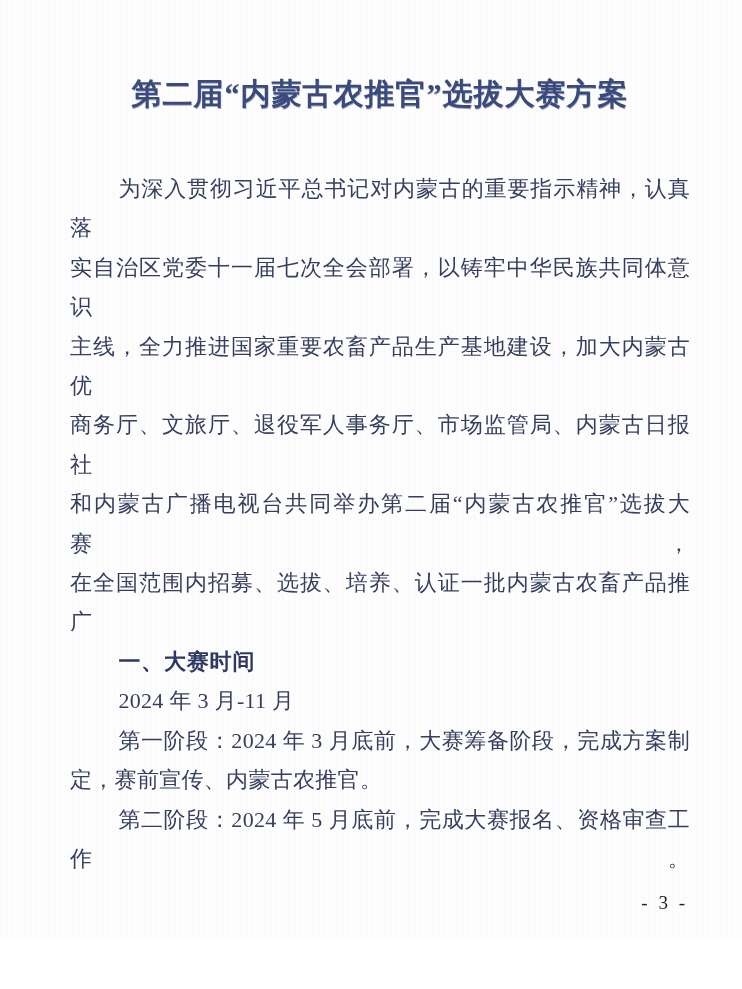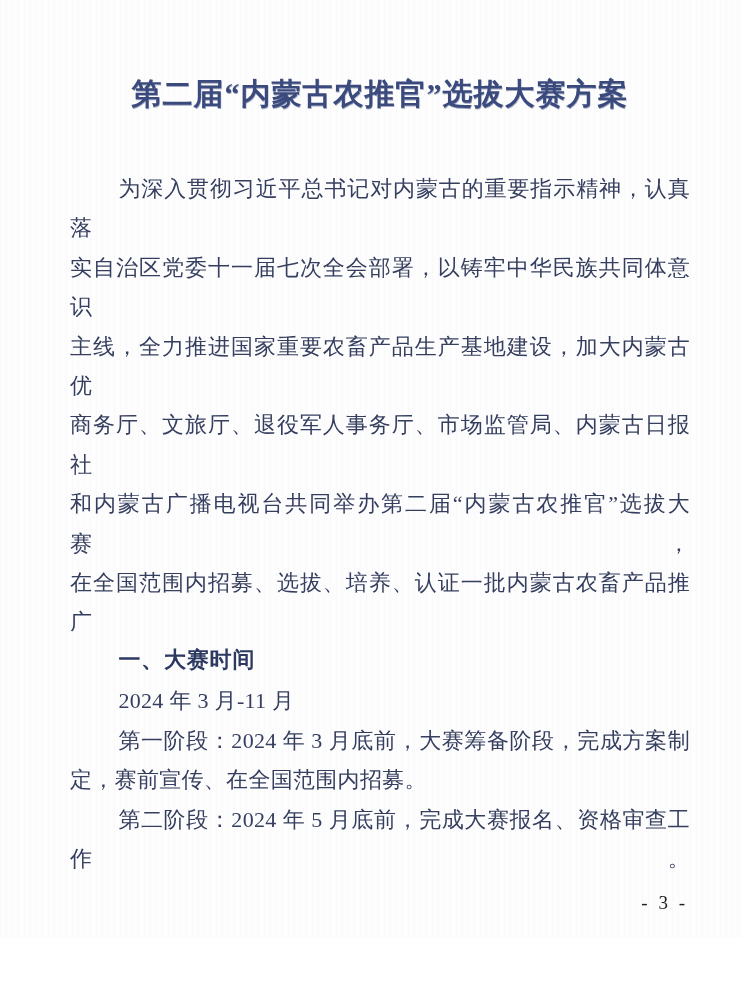--- a/index.html
+++ b/index.html
@@ -37,21 +37,21 @@
     text-align: justify;
     letter-spacing: 0.3px;
   }
   .fill {
     text-align-last: justify;
   }
   .indent {
     text-indent: 2.2em;
   }
   .heading {
-    font-family: Liberation Mono, monospace;
+    font-family: Liberation Sans, sans-serif;
     font-weight: 700;
     color: #2c3960;
     letter-spacing: 0.8px;
   }
   .page-number {
     position: absolute;
     right: 54px;
     bottom: 24px;
     font-size: 19px;
     letter-spacing: 3px;
@@ -73,21 +73,21 @@
     <div class="line fill">主线，全力推进国家重要农畜产品生产基地建设，加大内蒙古优</div>
     <div class="line fill">商务厅、文旅厅、退役军人事务厅、市场监管局、内蒙古日报社</div>
     <div class="line fill">和内蒙古广播电视台共同举办第二届“内蒙古农推官”选拔大赛，</div>
     <div class="line fill">在全国范围内招募、选拔、培养、认证一批内蒙古农畜产品推广</div>
 
     <div class="line heading indent">一、大赛时间</div>
 
     <div class="line indent">2024 年 3 月-11 月</div>
 
     <div class="line fill indent">第一阶段：2024 年 3 月底前，大赛筹备阶段，完成方案制</div>
-    <div class="line">定，赛前宣传、在全国范围内招募。</div>
+    <div class="line">定，赛前宣传、内蒙古农推官。</div>
 
     <div class="line fill indent">第二阶段：2024 年 5 月底前，完成大赛报名、资格审查工作。</div>
 
   </div>
 
   <div class="page-number">- 3 -</div>
 
 </div>
 
 </body></html>

